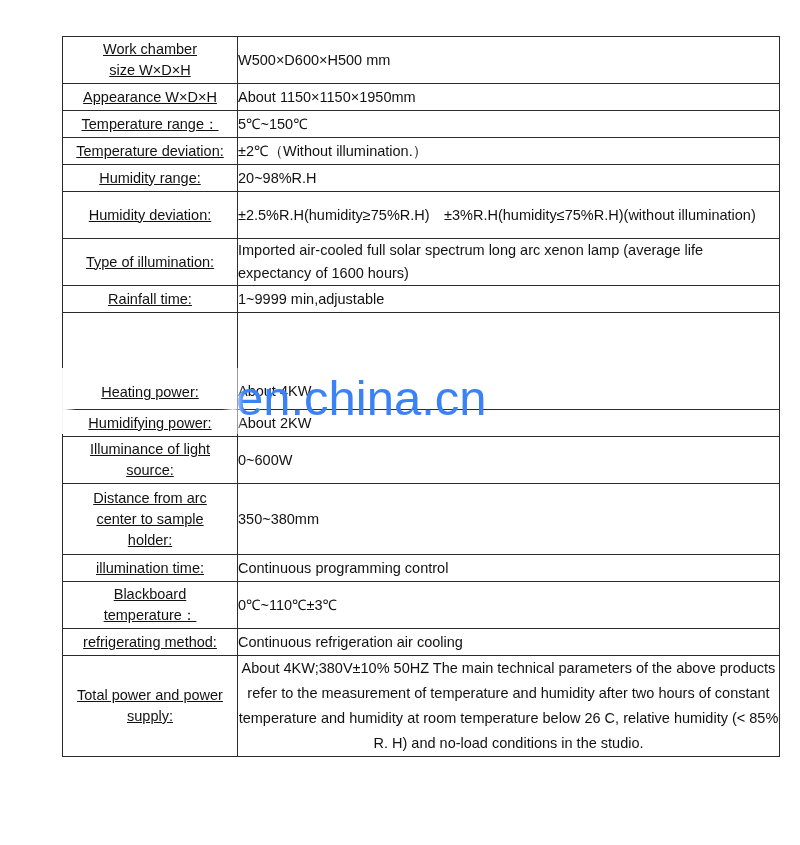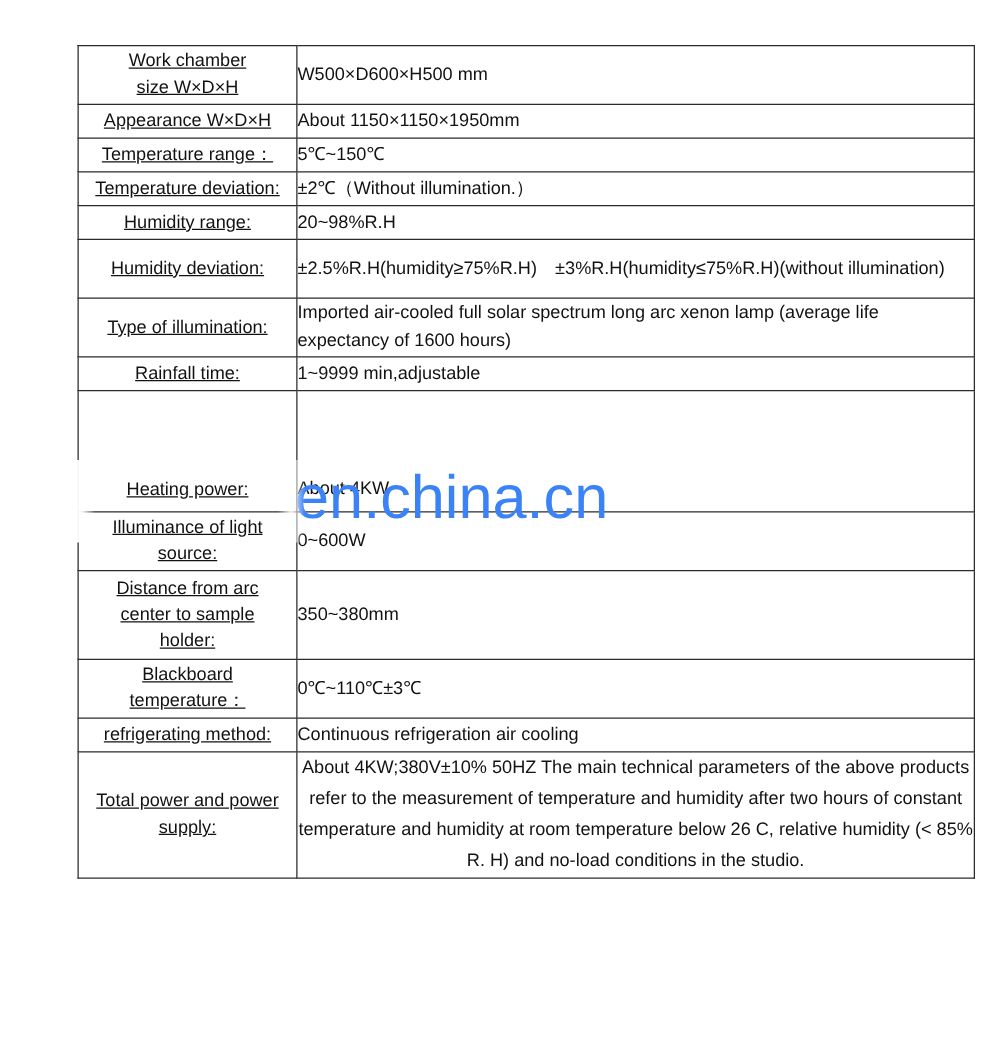--- a/index.html
+++ b/index.html
@@ -175,31 +175,39 @@
         <td class="value">Imported air-cooled full solar spectrum long arc xenon lamp (average life expectancy of 1600 hours)</td>
       </tr>
       <tr class="r-raintime">
         <td class="label">Rainfall time:</td>
         <td class="value">1~9999 min,adjustable</td>
       </tr>
       <tr class="r-heating">
         <td class="label">Heating power:</td>
         <td class="value">About 4KW</td>
       </tr>
+      <tr class="r-humidify">
+        <td class="label">Humidifying power:</td>
+        <td class="value">About 2KW</td>
+      </tr>
       <tr class="r-illuminance">
         <td class="label" style="white-space: pre-line;">Illuminance of light
 source:</td>
         <td class="value">0~600W</td>
       </tr>
       <tr class="r-distance">
         <td class="label" style="white-space: pre-line;">Distance from arc
 center to sample
 holder:</td>
         <td class="value">350~380mm</td>
       </tr>
+      <tr class="r-illumtime">
+        <td class="label">illumination time:</td>
+        <td class="value">Continuous programming control</td>
+      </tr>
       <tr class="r-blackboard">
         <td class="label" style="white-space: pre-line;">Blackboard
 temperature：</td>
         <td class="value">0℃~110℃±3℃</td>
       </tr>
       <tr class="r-refrig">
         <td class="label">refrigerating method:</td>
         <td class="value">Continuous refrigeration air cooling</td>
       </tr>
       <tr class="r-total">

